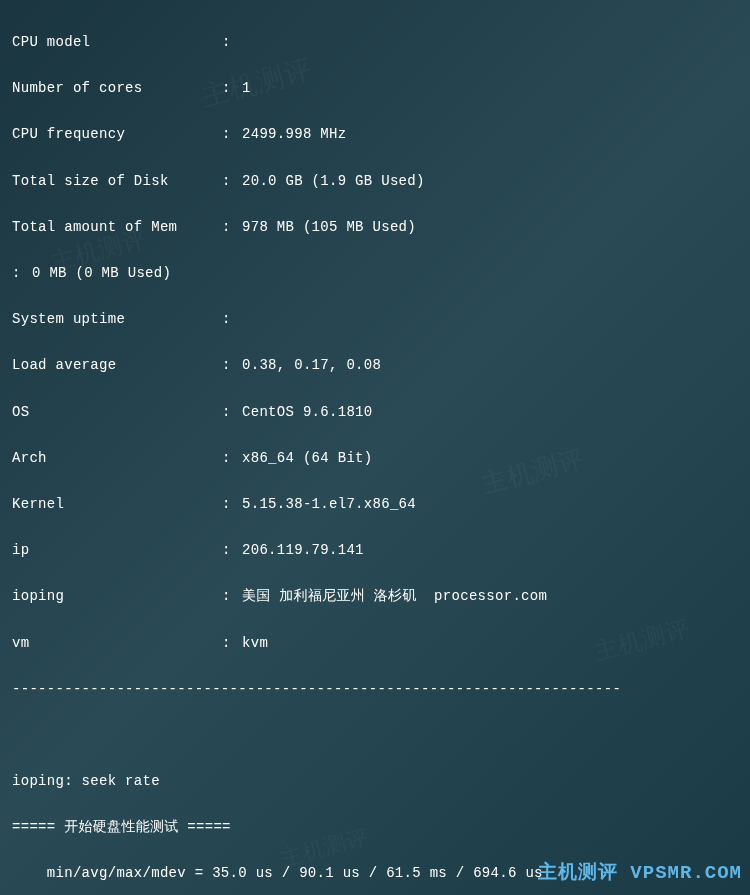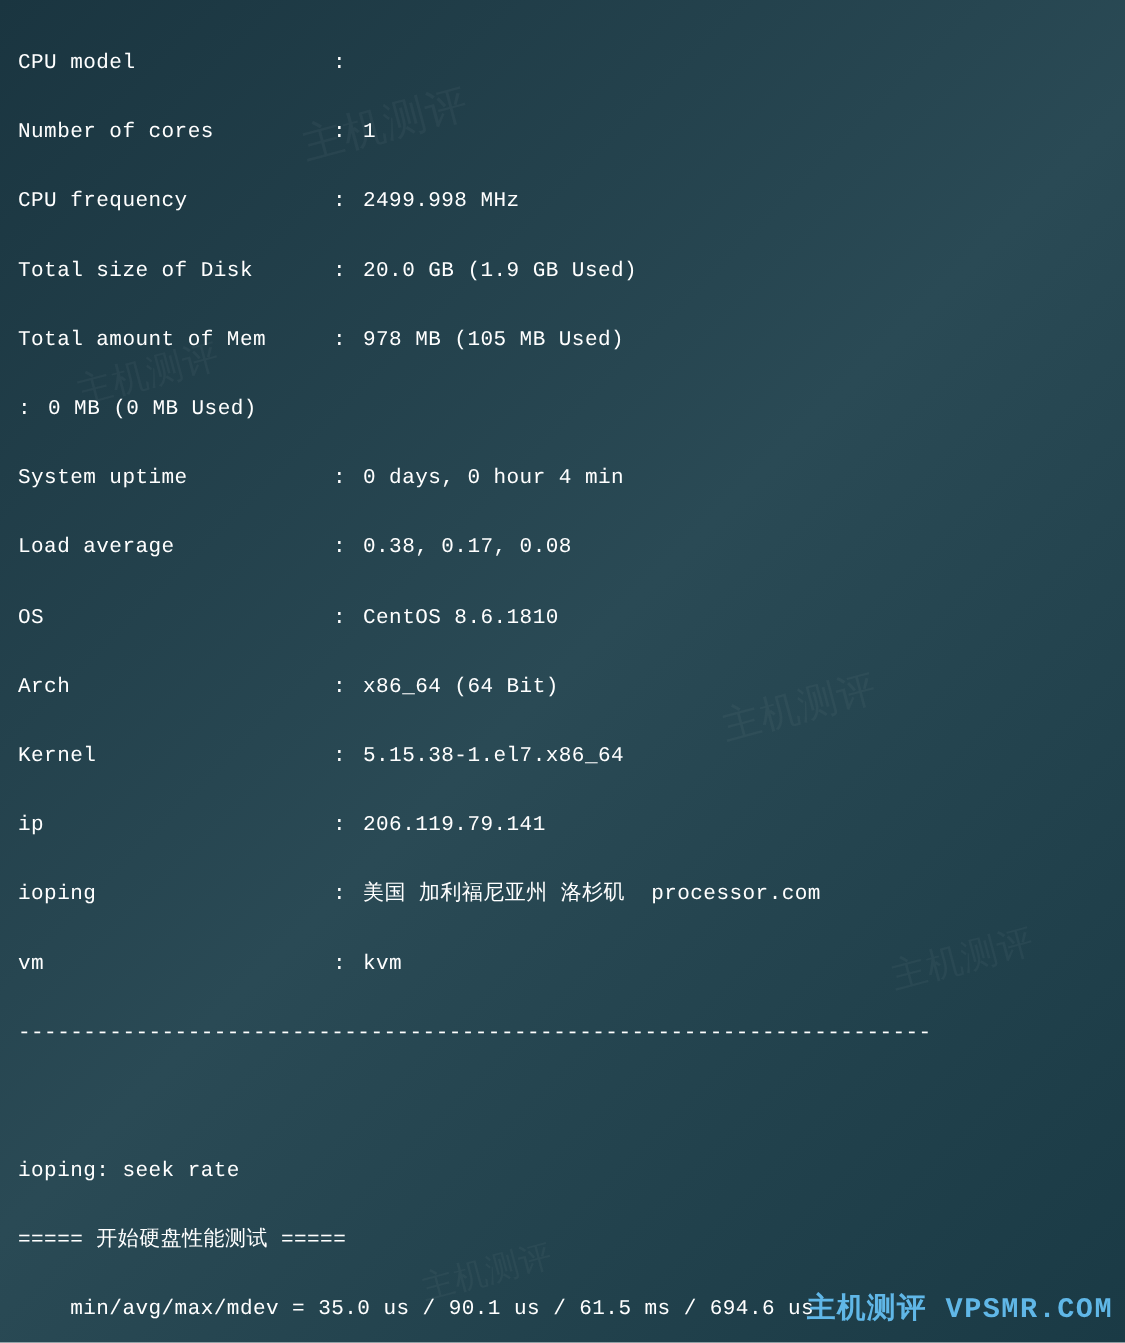--- a/index.html
+++ b/index.html
@@ -75,23 +75,23 @@
 <div class="watermark-bg wm4">主机测评</div>
 <div class="watermark-bg wm5">主机测评</div>
 
 <div class="terminal">
 <div class="info-row"><span class="label">CPU model</span><span class="sep">: </span></div>
 <div class="info-row"><span class="label">Number of cores</span><span class="sep">: </span><span class="value">1</span></div>
 <div class="info-row"><span class="label">CPU frequency</span><span class="sep">: </span><span class="value">2499.998 MHz</span></div>
 <div class="info-row"><span class="label">Total size of Disk</span><span class="sep">: </span><span class="value">20.0 GB (1.9 GB Used)</span></div>
 <div class="info-row"><span class="label">Total amount of Mem</span><span class="sep">: </span><span class="value">978 MB (105 MB Used)</span></div>
 <div class="info-row"><span class="sep">: </span><span class="value">0 MB (0 MB Used)</span></div>
-<div class="info-row"><span class="label">System uptime</span><span class="sep">: </span><span class="value">0 days, 0 hour 4 min</span></div>
+<div class="info-row"><span class="label">System uptime</span><span class="sep">: </span></div>
 <div class="info-row"><span class="label">Load average</span><span class="sep">: </span><span class="value">0.38, 0.17, 0.08</span></div>
-<div class="info-row"><span class="label">OS</span><span class="sep">: </span><span class="value">CentOS 8.6.1810</span></div>
+<div class="info-row"><span class="label">OS</span><span class="sep">: </span><span class="value">CentOS 9.6.1810</span></div>
 <div class="info-row"><span class="label">Arch</span><span class="sep">: </span><span class="value">x86_64 (64 Bit)</span></div>
 <div class="info-row"><span class="label">Kernel</span><span class="sep">: </span><span class="value">5.15.38-1.el7.x86_64</span></div>
 <div class="info-row"><span class="label">ip</span><span class="sep">: </span><span class="value">206.119.79.141</span></div>
 <div class="info-row"><span class="label">ioping</span><span class="sep">: </span><span class="value">美国 加利福尼亚州 洛杉矶  processor.com</span></div>
 <div class="info-row"><span class="label">vm</span><span class="sep">: </span><span class="value">kvm</span></div>
 <div class="line">----------------------------------------------------------------------</div>
 <div class="line"> </div>
 <div class="line">ioping: seek rate</div>
 <div class="line">===== 开始硬盘性能测试 =====</div>
 <div class="line">    min/avg/max/mdev = 35.0 us / 90.1 us / 61.5 ms / 694.6 us</div>

